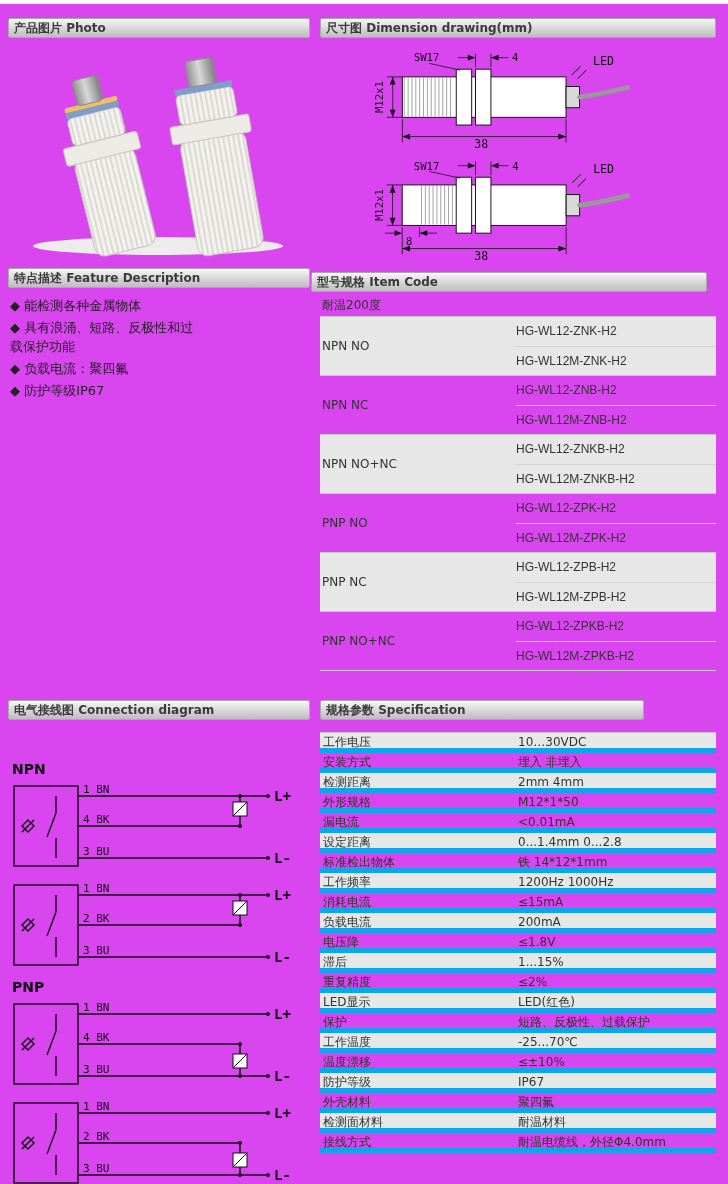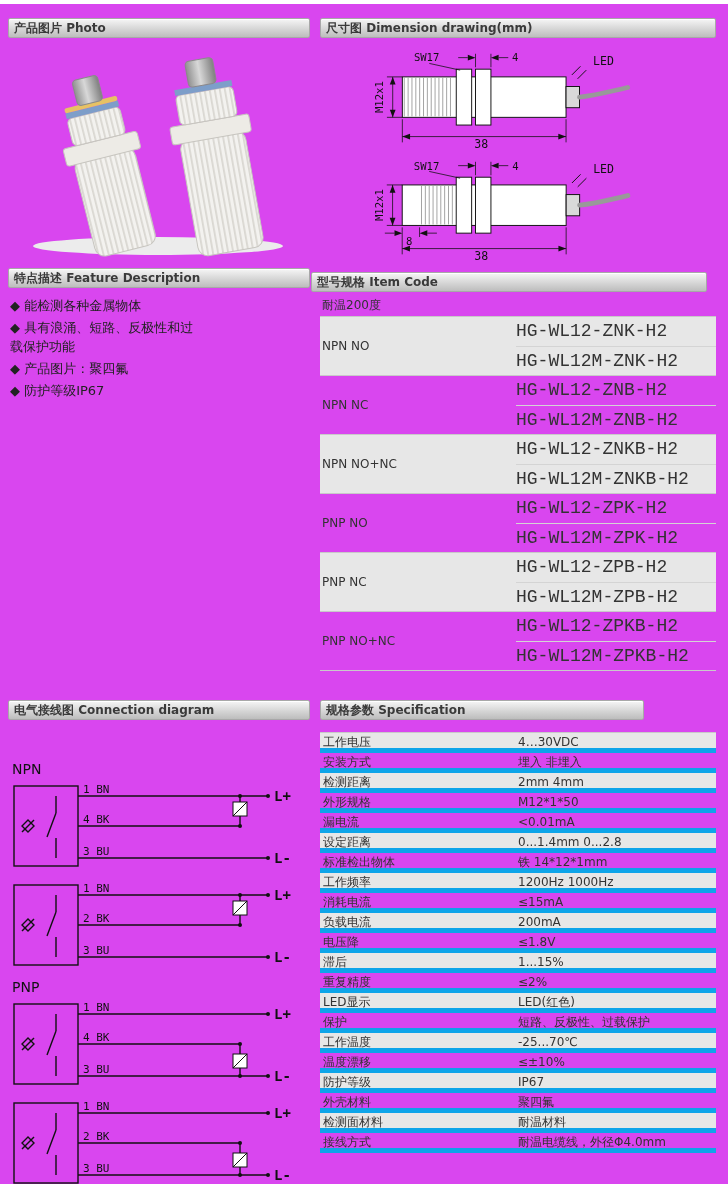--- a/index.html
+++ b/index.html
@@ -18,24 +18,24 @@
   .dim-box{position:absolute;left:320px;top:40px;width:396px;height:226px}
   .dim-box svg{display:block;margin:4px 0 0 14px}
   .features{position:absolute;left:10px;top:292px;width:196px;font-size:13px;line-height:19px;color:#222}
   .feat-item{margin-bottom:3px}
   .itemcode{position:absolute;left:320px;top:290px;width:396px;font-size:12px}
   .ic-note{height:23px;line-height:23px;border-bottom:1px solid #c9c9c9;padding-left:2px}
   .ic-block{display:flex;border-bottom:1px solid #c9c9c9}
   .ic-block.gray{background:#e7e7e7}
   .ic-type{width:196px;display:flex;align-items:center;padding-left:2px}
   .ic-codes{flex:1}
-  .ic-code{height:29px;line-height:29px;font-family:Liberation Mono, monospace;font-size:18px}
+  .ic-code{height:29px;line-height:29px;font-family:Liberation Sans, sans-serif;font-size:12px}
   .ic-code + .ic-code{border-top:1px solid #d4d4d4}
   .conn{position:absolute;left:10px;top:724px;width:302px;padding-top:30px}
-  .conn-group{font-size:14px;font-weight:normal;height:18px;line-height:18px;margin:2px 0 2px 2px;color:#111}
+  .conn-group{font-size:14px;font-weight:bold;height:18px;line-height:18px;margin:2px 0 2px 2px;color:#111}
   .conn-diagram{margin-bottom:3px}
   .spec{position:absolute;left:320px;top:728px;width:396px;border-top:1px solid #c9c9c9}
   .spec-row{display:flex;height:20px;line-height:19px;font-size:12px;border-bottom:5px solid #0ea5e9}
   .spec-row.gray{background:#e7e7e7}
   .spec-k{width:196px;padding-left:3px}
   .spec-v{flex:1;padding-left:2px}
   svg text{font-family:"DejaVu Sans Mono","Liberation Mono",monospace}
 </style>
 </head>
 <body>
@@ -173,21 +173,21 @@
         </svg>
       </div>
   </div>
 
   <div class="sec-header h-feature">特点描述 Feature Description</div>
   <div class="sec-header h-itemcode">型号规格 Item Code</div>
 
   <div class="features">
       <div class="feat-item">◆ 能检测各种金属物体</div>
       <div class="feat-item">◆ 具有浪涌、短路、反极性和过载保护功能</div>
-      <div class="feat-item">◆ 产品图片：聚四氟</div>
+      <div class="feat-item">◆ 负载电流：聚四氟</div>
       <div class="feat-item">◆ 防护等级IP67</div>
     </div>
   <div class="itemcode">
       <div class="ic-note">耐温200度</div>
       <div class="ic-block gray">
         <div class="ic-type">NPN NO</div>
         <div class="ic-codes">
           <div class="ic-code">HG-WL12-ZNK-H2</div>
           <div class="ic-code">HG-WL12M-ZNK-H2</div>
         </div>
@@ -348,21 +348,21 @@
           </g>
           <g font-size="14" font-weight="bold" fill="#111">
             <text x="264" y="21">L+</text>
             <text x="264" y="83">L-</text>
           </g>
         </svg></div>
     </div>
   <div class="spec">
       <div class="spec-row gray">
         <div class="spec-k">工作电压</div>
-        <div class="spec-v">4…30VDC</div>
+        <div class="spec-v">10…30VDC</div>
       </div>
       <div class="spec-row">
         <div class="spec-k">安装方式</div>
         <div class="spec-v">埋入 非埋入</div>
       </div>
       <div class="spec-row gray">
         <div class="spec-k">检测距离</div>
         <div class="spec-v">2mm 4mm</div>
       </div>
       <div class="spec-row">

